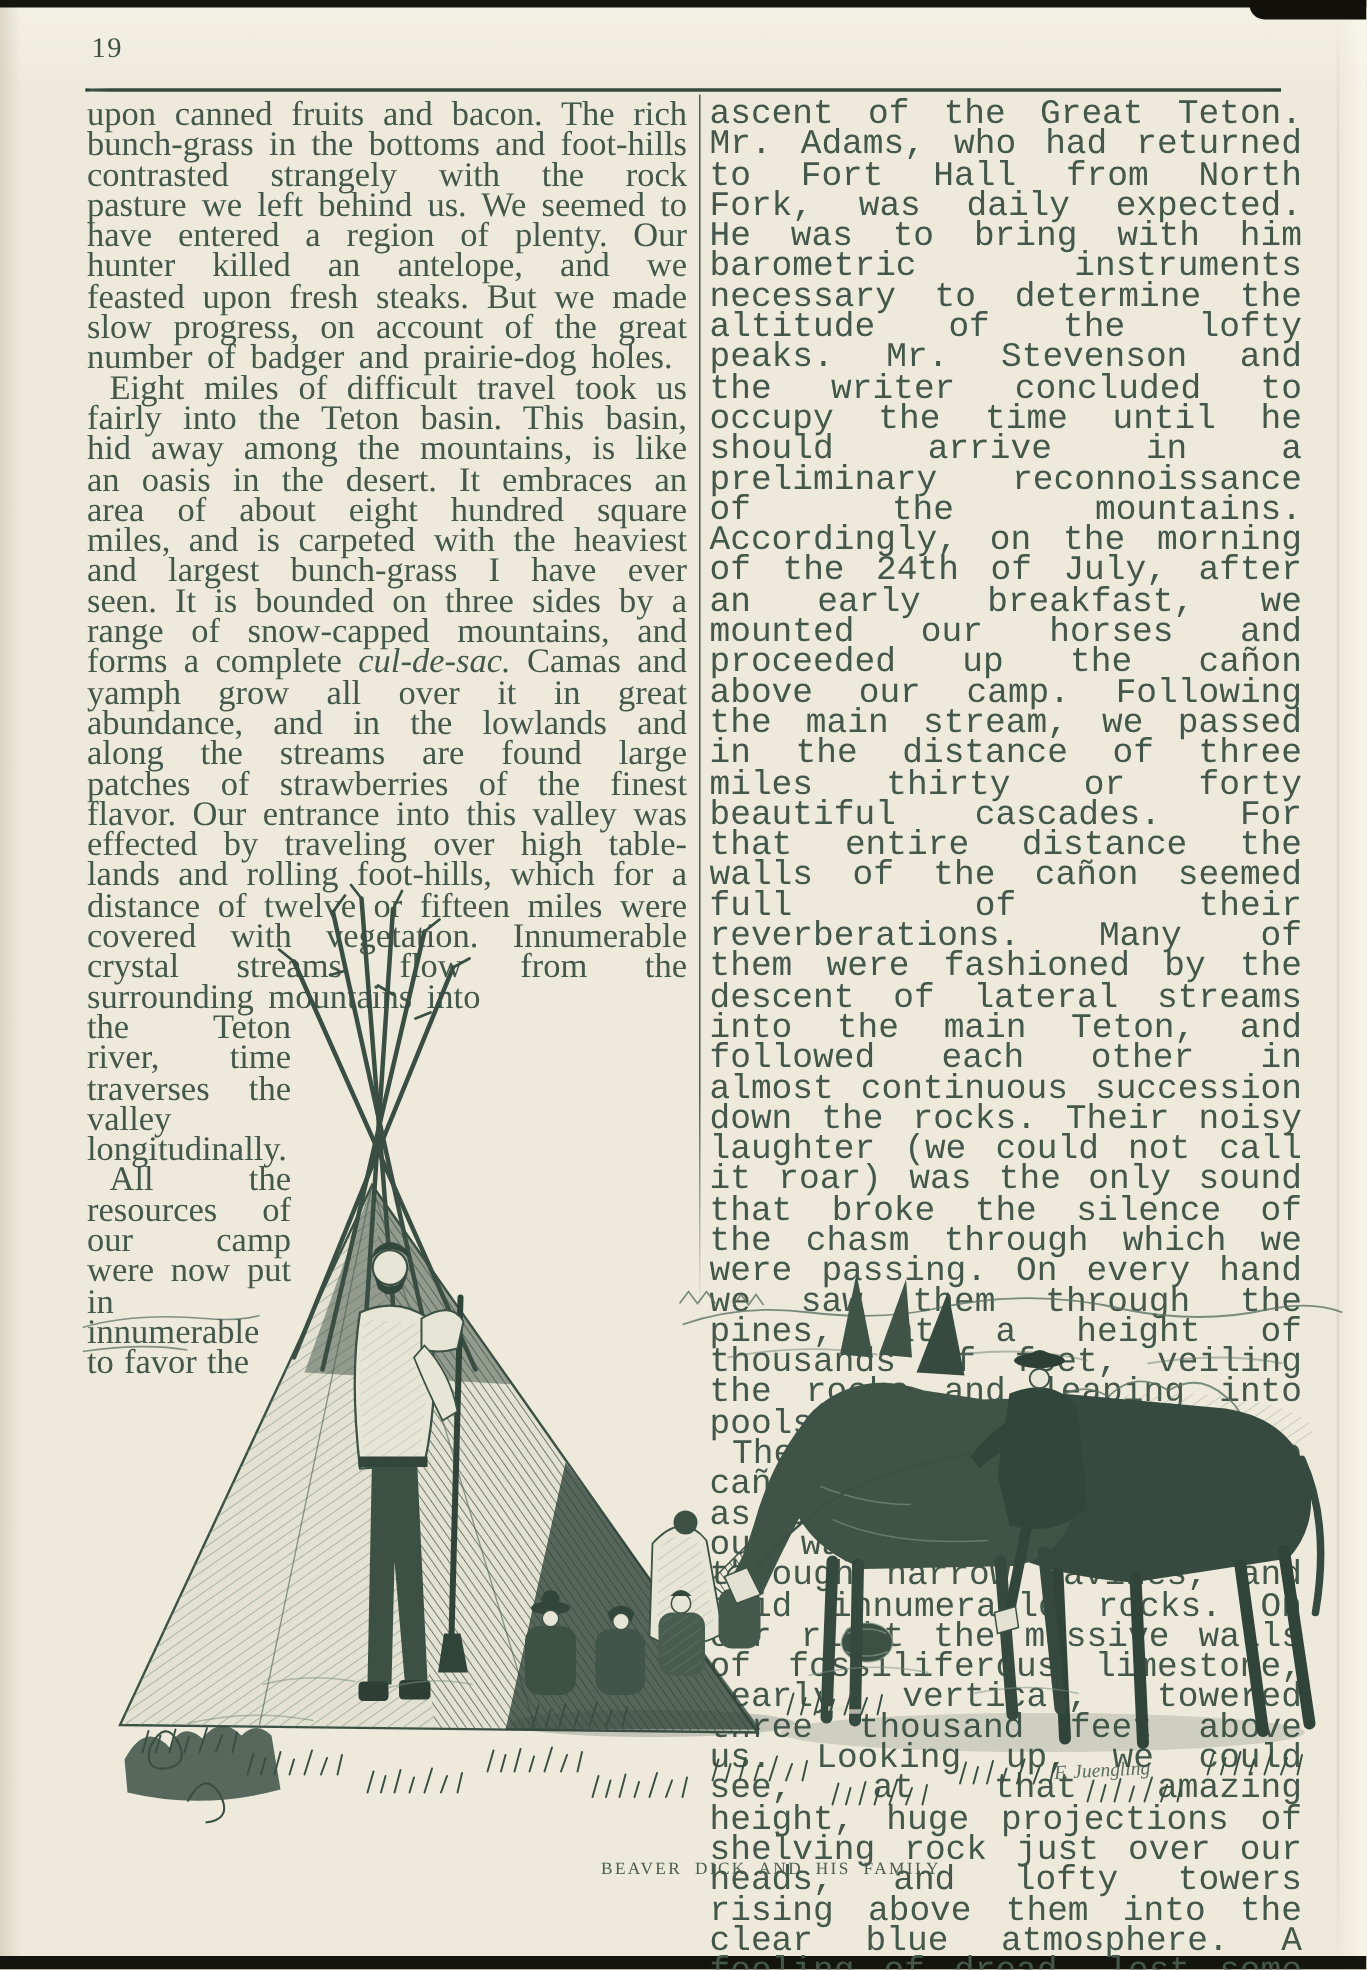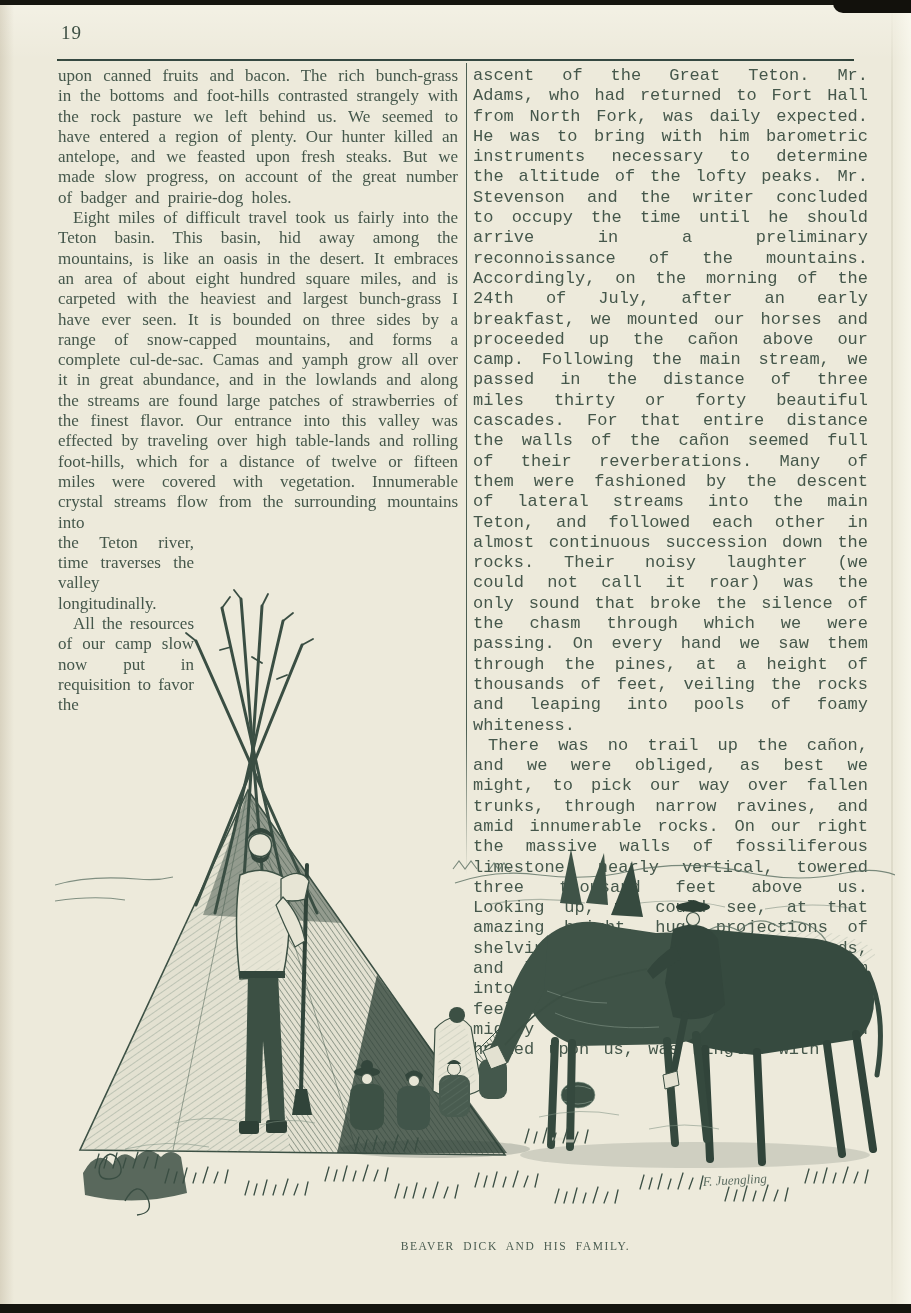--- a/index.html
+++ b/index.html
@@ -33,30 +33,30 @@
     background:linear-gradient(90deg,#2e4137,#40534700 0.5%,#354841 2%,#354841 98%,#2e4137);
     background-color:#3a4d42;
   }
   .col-divider{
     position:absolute;left:466px;top:63px;width:1px;height:812px;
     background:linear-gradient(180deg,#4c5f53 0%,#4c5f53 82%,rgba(76,95,83,0) 100%);
   }
 
   .col{
     position:absolute;top:66px;color:#45574b;
-    font-size:17px;line-height:20.3px;text-align:justify;
+    font-size:23px;line-height:20.3px;text-align:justify;
     word-spacing:4px;
   }
   .col p{margin:0;}
   .col p.indent{text-indent:15px;}
   .left-col{left:58px;width:400px;}
   .right-col{left:473px;width:395px;font-family:Liberation Mono, monospace;}
   .narrow{width:136px;margin-left:auto;word-spacing:1px;}
   .narrow.indent{text-indent:10px;}
-  .ital{}
+  .ital{font-style:italic;}
 
   .illustration{position:absolute;left:55px;top:583px;width:840px;height:650px;}
 
   .caption{
     position:absolute;left:16px;width:911px;top:1240px;text-align:center;
     font-size:11.5px;letter-spacing:1.6px;color:#4a5c50;word-spacing:4px;padding-left:44px;
   }
 </style>
 </head>
 <body>
@@ -68,21 +68,21 @@
 <div class="edge-bottom"></div>
 
 <div class="page-number">19</div>
 <div class="header-rule"></div>
 <div class="col-divider"></div>
 
 <div class="col left-col">
   <p>upon canned fruits and bacon.  The rich bunch-grass in the bottoms and foot-hills contrasted strangely with the rock pasture we left behind us.  We seemed to have entered a region of plenty.  Our hunter killed an antelope, and we feasted upon fresh steaks.  But we made slow progress, on account of the great number of badger and prairie-dog holes.</p>
   <p class="indent"><span>Eight miles of difficult travel took us fairly into the Teton basin.  This basin, hid away among the mountains, is like an oasis in the desert.  It embraces an area of about eight hundred square miles, and is carpeted with the heaviest and largest bunch-grass I have ever seen.  It is bounded on three sides by a range of snow-capped mountains, and forms a complete </span><span class="ital">cul-de-sac.</span><span>  Camas and yamph grow all over it in great abundance, and in the lowlands and along the streams are found large patches of strawberries of the finest flavor.  Our entrance into this valley was effected by traveling over high table-lands and rolling foot-hills, which for a distance of twelve or fifteen miles were covered with vegetation.  Innumerable crystal streams flow from the surrounding mountains into</span></p>
   <p class="narrow">the Teton river, time traverses the valley longitudinally.</p>
-  <p class="narrow indent">All the resources of our camp slow now put in requisition to favor the</p>
+  <p class="narrow indent">All the resources of our camp were now put in innumerable to favor the</p>
 </div>
 
 <div class="col right-col">
   <p>ascent of the Great Teton.  Mr. Adams, who had returned to Fort Hall from North Fork, was daily expected.  He was to bring with him barometric instruments necessary to determine the altitude of the lofty peaks.  Mr. Stevenson and the writer concluded to occupy the time until he should arrive in a preliminary reconnoissance of the mountains.  Accordingly, on the morning of the 24th of July, after an early breakfast, we mounted our horses and proceeded up the cañon above our camp.  Following the main stream, we passed in the distance of three miles thirty or forty beautiful cascades.  For that entire distance the walls of the cañon seemed full of their reverberations.  Many of them were fashioned by the descent of lateral streams into the main Teton, and followed each other in almost continuous succession down the rocks.  Their noisy laughter (we could not call it roar) was the only sound that broke the silence of the chasm through which we were passing.  On every hand we saw them through the pines, at a height of thousands of feet, veiling the rocks and leaping into pools of foamy whiteness.</p>
   <p class="indent">There was no trail up the cañon, and we were obliged, as best we might, to pick our way over fallen trunks, through narrow ravines, and amid innumerable rocks.  On our right the massive walls of fossiliferous limestone, nearly vertical, towered three thousand feet above us.  Looking up, we could see, at that amazing height, huge projections of shelving rock just over our heads, and lofty towers rising above them into the clear blue atmosphere.  A feeling of dread, lest some of these mighty masses should be loosed and hurled upon us, was mingled with</p>
 </div>
 
 <div class="illustration">
 <svg viewBox="0 0 840 650" width="840" height="650" xmlns="http://www.w3.org/2000/svg">
   <defs>

